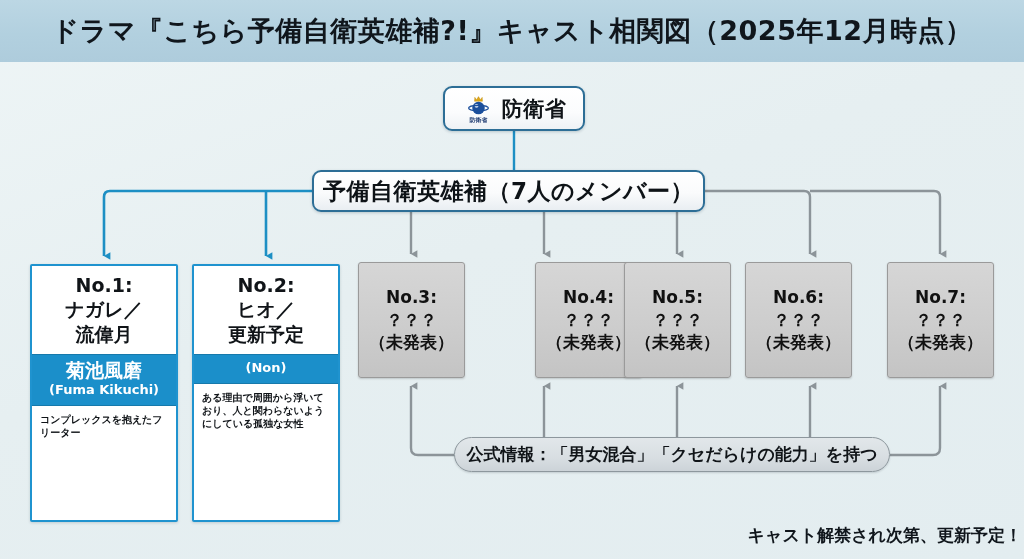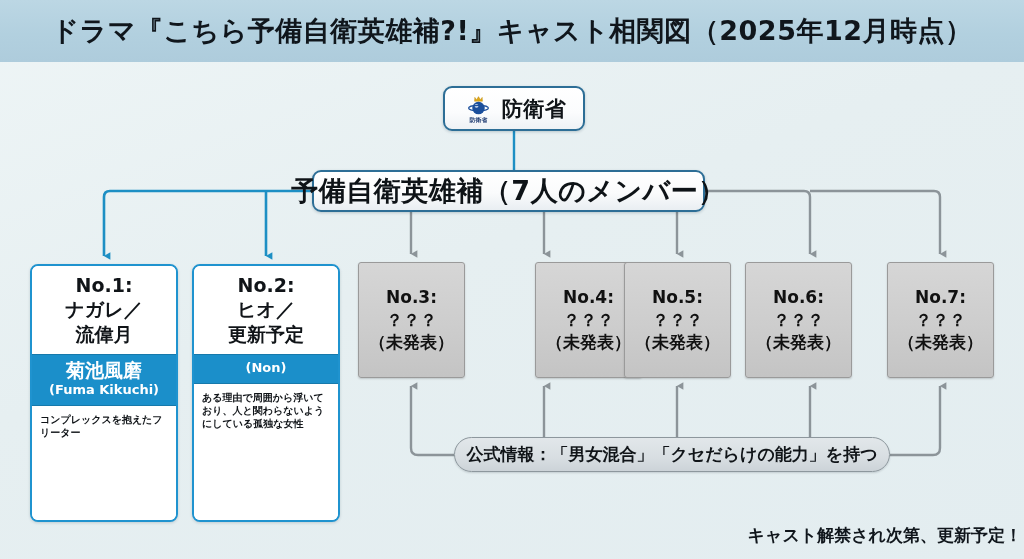--- a/index.html
+++ b/index.html
@@ -84,35 +84,35 @@
     width: 393px; height: 42px;
     background: linear-gradient(180deg, #ffffff 0%, #fafbfc 55%, #e9eef2 100%);
     border: 2.2px solid #2d6e96;
     border-radius: 9px;
     display: flex;
     align-items: center;
     justify-content: center;
     box-shadow: 0 1px 3px rgba(20,50,70,0.22);
   }
   #group-label {
-    font-size: 27px;
+    font-size: 23px;
     font-weight: bold;
     color: #0e1317;
     letter-spacing: 0.5px;
     white-space: nowrap;
   }
 
   
   .cast-card {
     width: 148px;
     height: 258px;
     top: 264px;
     background: #ffffff;
     border: 2.4px solid #1f93cf;
-    border-radius: 8px;
+    border-radius: 2px;
     overflow: hidden;
     display: flex;
     flex-direction: column;
     box-shadow: 0 1px 3px rgba(20,50,70,0.18);
   }
   #card-no1 { left: 30px; }
   #card-no2 { left: 192px; }
 
   .cast-role {
     padding: 7px 4px 8px;

